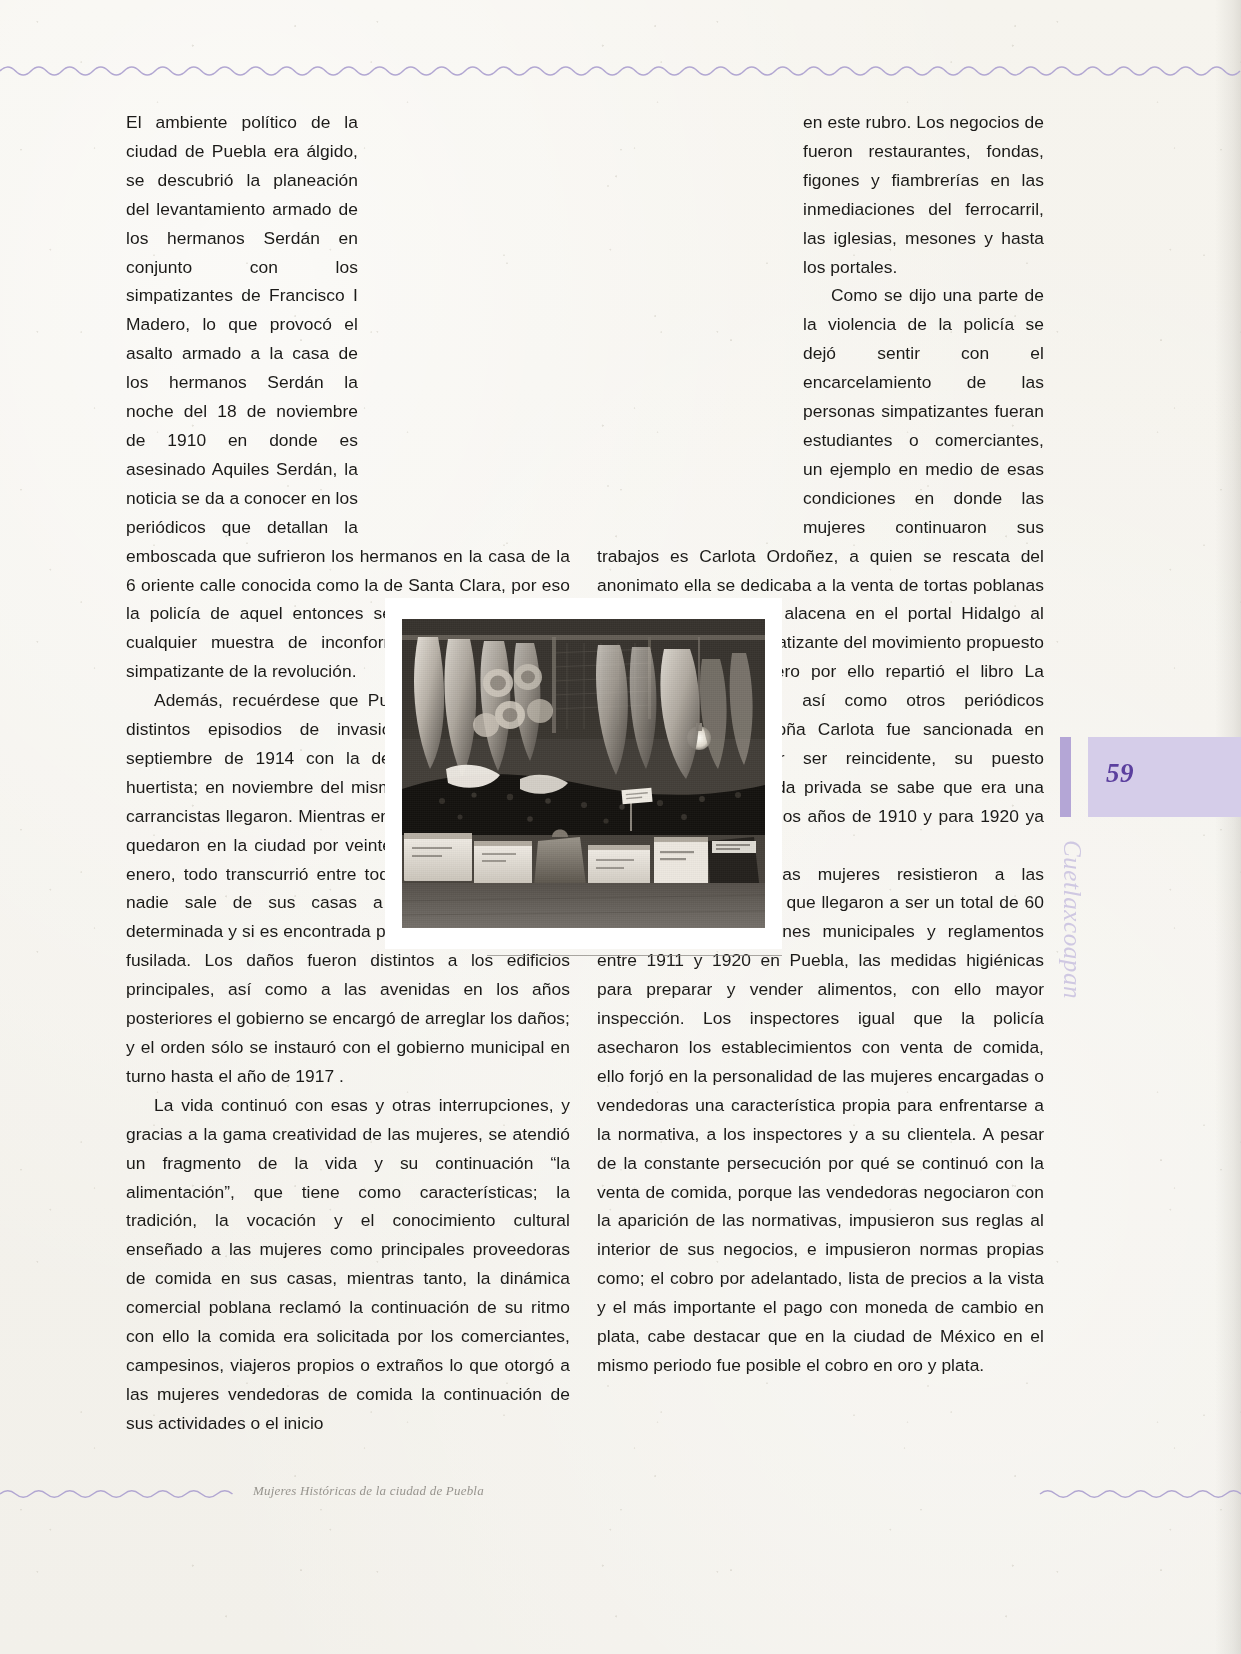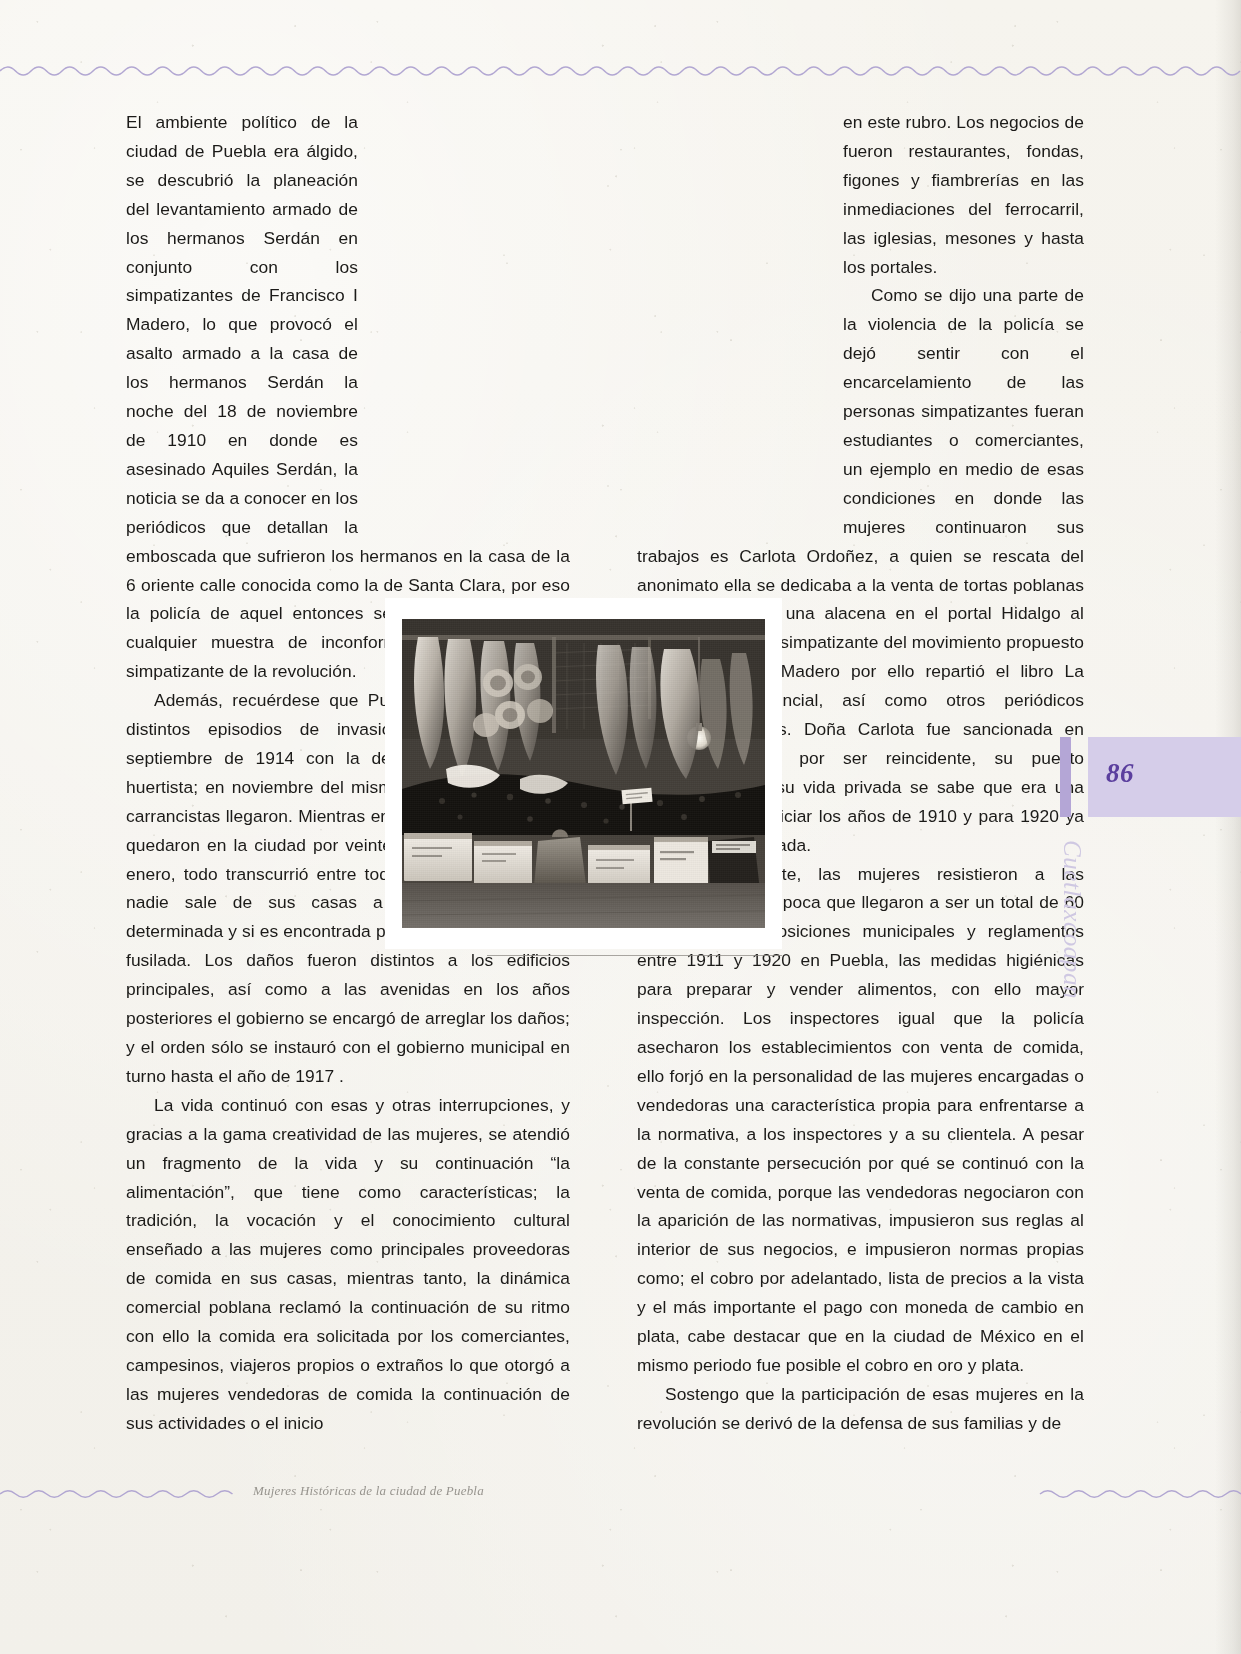--- a/index.html
+++ b/index.html
@@ -84,21 +84,20 @@
   #col-right {
     position: absolute;
     left: 597px;
     top: 108px;
     width: 447px;
     font-size: 17.4px;
     line-height: 28.9px;
     color: #1b1a18;
     text-align: justify;
     letter-spacing: 0.05px;
-    margin-left: 40px;
   }
   .para { margin: 0; text-align: justify; }
   .para.indent { text-indent: 28px; }
   .para.lastline-left { text-align-last: left; }
 
   
   #left-float {
     float: right;
     width: 212px;
     height: 420px;
@@ -233,21 +232,20 @@
     <p class="para">El ambiente político de la ciudad de Puebla era álgido, se descubrió la planeación del levantamiento armado de los hermanos Serdán en conjunto con los simpatizantes de Francisco I Madero, lo que provocó el asalto armado a la casa de los hermanos Serdán la noche del 18 de noviembre de 1910 en donde es asesinado  Aquiles Serdán, la noticia se da a conocer en los periódicos que detallan la emboscada que sufrieron los hermanos en la casa de la 6 oriente calle conocida como la de Santa Clara, por eso la policía de aquel entonces se mostró violenta ante cualquier muestra de inconformidad social o guiño simpatizante de la revolución.</p>
     <p class="para indent">Además, recuérdese que Puebla fue escenario de distintos episodios de invasión revolucionaria, en septiembre de 1914 con la destitución del gobierno huertista; en noviembre del mismo año los zapatistas y carrancistas llegaron. Mientras en 1915 los zapatistas se quedaron en la ciudad por veinte días a partir del 5 de enero, todo transcurrió entre toque de queda, es decir nadie sale de sus casas a partir de una hora determinada y si es encontrada podría ser encarcelada o fusilada. Los daños fueron distintos a los edificios principales, así como a las avenidas en los años posteriores el gobierno se encargó de arreglar los daños; y el orden sólo se instauró con el gobierno municipal en turno hasta el año de 1917 .</p>
     <p class="para indent">La vida continuó con esas y otras interrupciones, y gracias a la gama creatividad de las mujeres, se atendió un fragmento de la vida y su continuación “la alimentación”, que tiene como características; la tradición, la vocación y el conocimiento cultural enseñado a las mujeres como principales proveedoras de comida en sus casas, mientras tanto, la dinámica comercial poblana reclamó la continuación de su ritmo con ello la comida era solicitada por los comerciantes, campesinos, viajeros propios o extraños lo que otorgó a las mujeres vendedoras de comida la continuación de sus actividades o el inicio</p>
   </div>
 
   <div id="col-right">
     <div id="right-float"></div>
     <p class="para">en este rubro. Los negocios de fueron restaurantes, fondas, figones y fiambrerías en las inmediaciones del ferrocarril, las iglesias, mesones y hasta los portales.</p>
     <p class="para indent">Como se dijo una parte de la violencia de la policía se dejó sentir con el encarcelamiento de las personas simpatizantes fueran estudiantes o comerciantes, un ejemplo en medio de esas condiciones en donde las mujeres continuaron sus trabajos es Carlota Ordoñez, a quien se rescata del anonimato ella se dedicaba a la venta de tortas poblanas siendo dueña de una alacena en el portal Hidalgo al mismo tiempo fue simpatizante del movimiento propuesto por Francisco I. Madero por ello repartió el libro La sucesión presidencial, así como otros periódicos antirreeleccionistas. Doña Carlota fue sancionada en varias ocasiones por ser reincidente, su puesto clausurado y de su vida privada se sabe que era una mujer soltera al iniciar los años de 1910 y para 1920 ya era una mujer casada.</p>
     <p class="para indent">Por otra parte, las mujeres resistieron a las normativas de la época que llegaron a ser un total de 60 ordenanzas, disposiciones municipales y reglamentos entre 1911 y 1920 en Puebla, las medidas higiénicas para preparar y vender alimentos, con ello mayor inspección. Los inspectores igual que la policía asecharon los establecimientos con venta de comida, ello forjó en la personalidad de las mujeres encargadas o vendedoras una característica propia para enfrentarse a la normativa, a los inspectores y a su clientela. A pesar de la constante persecución por qué se continuó con la venta de comida, porque las vendedoras negociaron con la aparición de las normativas, impusieron sus reglas al interior de sus negocios, e impusieron normas propias como; el cobro por adelantado, lista de precios a la vista y el más importante el pago con moneda de cambio en plata, cabe destacar que en la ciudad de México en el mismo periodo fue posible el cobro en oro y plata.</p>
-    <p class="para indent lastline-left">Sostengo que la participación de esas mujeres en la revolución se derivó de la defensa de sus familias y de</p>
   </div>
 
   <div id="photo-frame">
     <div id="photo-inner">
       <svg width="363" height="309" viewBox="0 0 363 309" preserveAspectRatio="none">
         <defs>
           <linearGradient id="gTop" x1="0" y1="0" x2="0" y2="1">
             <stop offset="0%" stop-color="#3b3732"></stop>
             <stop offset="100%" stop-color="#4b463f"></stop>
           </linearGradient>
@@ -387,18 +385,18 @@
         <rect x="0" y="0" width="363" height="309" fill="none"></rect>
         <rect x="0" y="0" width="363" height="309" fill="url(#gTop)" opacity="0"></rect>
       </svg>
       <div class="ph-layer" id="ph-grain"></div>
     </div>
   </div>
   <div id="photo-underline"></div>
 
   <div id="pagenum-bar"></div>
   <div id="pagenum-box"></div>
-  <div id="pagenum-text">86</div>
+  <div id="pagenum-text">59</div>
 
   <div id="vertical-head">Cuetlaxcoapan</div>
 
   <div id="footer-text">Mujeres Históricas de la ciudad de Puebla</div>
 </div>
 
 </body></html>

